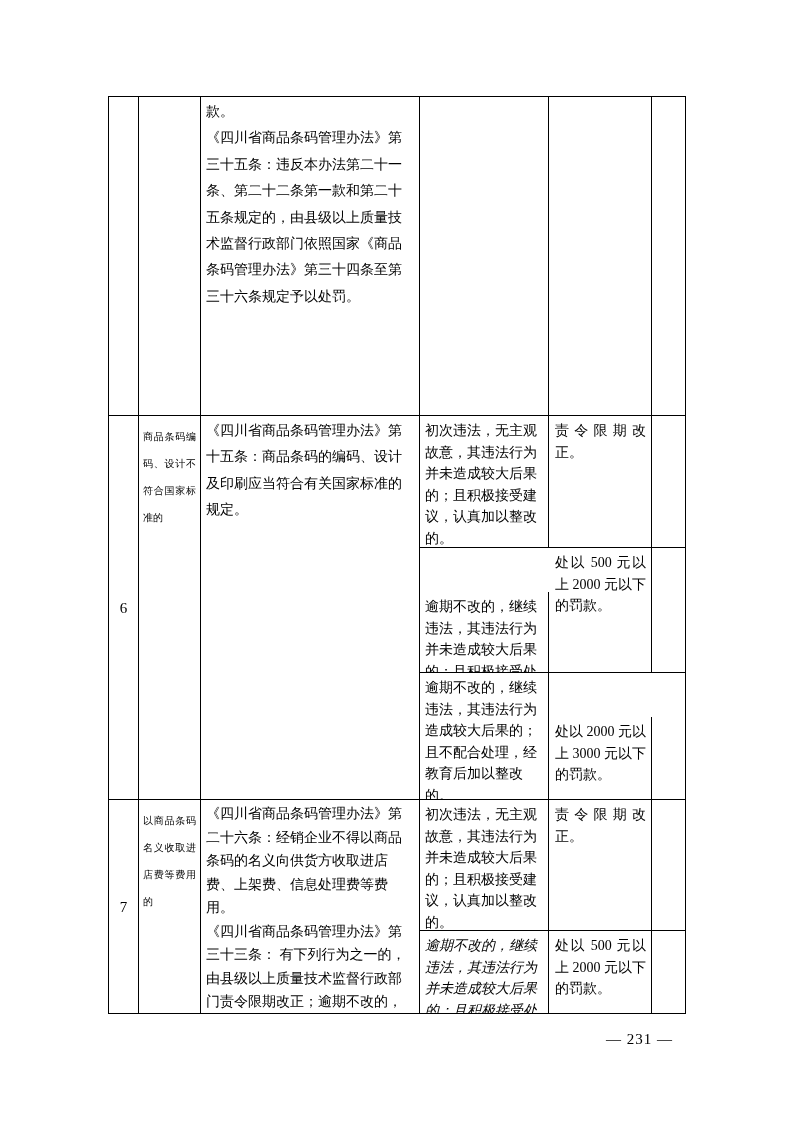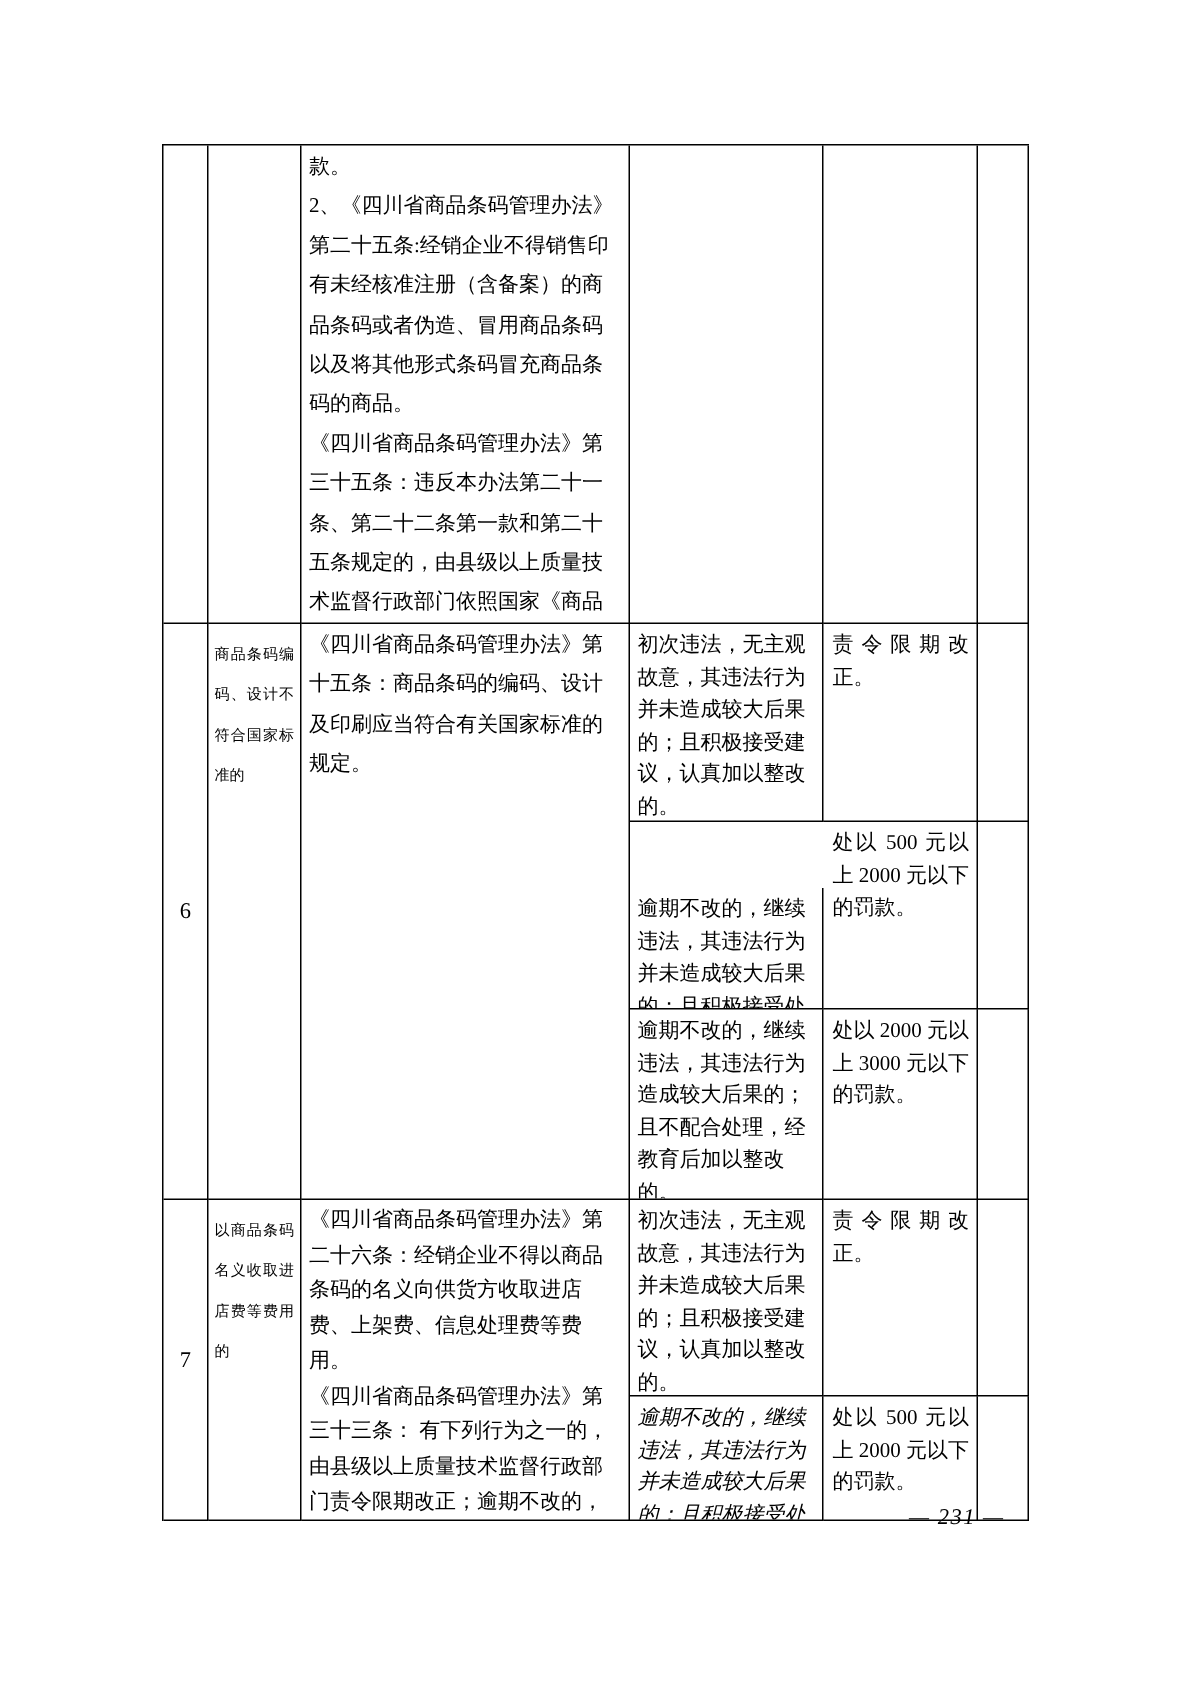--- a/index.html
+++ b/index.html
@@ -72,39 +72,37 @@
     padding: 4px 5px 0 6px;
     line-height: 21.5px;
     font-size: 14px;
     text-align: justify;
     text-justify: inter-ideograph;
   }
   .empty-cell { }
   .page-number {
     position: absolute;
     left: 606px;
-    top: 1004px;
+    top: 1031px;
     font-size: 15px;
     letter-spacing: 1px;
     white-space: nowrap;
-    font-style: italic;
   }
 </style>
 </head>
 <body>
 
 <div class="page">
 
   <div class="doc-table">
 
     <div class="cell num-cell empty-cell" style="grid-row:1; grid-column:1;"></div>
     <div class="cell violation-cell empty-cell" style="grid-row:1; grid-column:2;"></div>
     <div class="cell law-cell" style="grid-row:1; grid-column:3;">
       <p class="para">款。</p>
-      <p class="para">2、《四川省商品条码管理办法》第二十五条:经销企业不得销售印有未经核准注册（含备案）的商品条码或者伪造、冒用商品条码以及将其他形式条码冒充商品条码的商品。</p>
       <p class="para">《四川省商品条码管理办法》第三十五条：违反本办法第二十一条、第二十二条第一款和第二十五条规定的，由县级以上质量技术监督行政部门依照国家《商品条码管理办法》第三十四条至第三十六条规定予以处罚。</p>
     </div>
     <div class="cell cond-cell empty-cell" style="grid-row:1; grid-column:4;"></div>
     <div class="cell penalty-cell empty-cell" style="grid-row:1; grid-column:5;"></div>
     <div class="cell empty-cell" style="grid-row:1; grid-column:6;"></div>
 
     <div class="cell num-cell" style="grid-row:2/5; grid-column:1;">
       <span>6</span>
     </div>
     <div class="cell violation-cell" style="grid-row:2/5; grid-column:2;">
@@ -116,21 +114,21 @@
 
     <div class="cell cond-cell" style="grid-row:2; grid-column:4;">初次违法，无主观故意，其违法行为并未造成较大后果的；且积极接受建议，认真加以整改的。</div>
     <div class="cell penalty-cell" style="grid-row:2; grid-column:5;">责令限期改正。</div>
     <div class="cell empty-cell" style="grid-row:2; grid-column:6;"></div>
 
     <div class="cell cond-cell" style="grid-row:3; grid-column:4;margin-top:44px;">逾期不改的，继续违法，其违法行为并未造成较大后果的；且积极接受处理，认真加以整改的。</div>
     <div class="cell penalty-cell" style="grid-row:3; grid-column:5;">处以 500 元以上 2000 元以下的罚款。</div>
     <div class="cell empty-cell" style="grid-row:3; grid-column:6;"></div>
 
     <div class="cell cond-cell" style="grid-row:4; grid-column:4;">逾期不改的，继续违法，其违法行为造成较大后果的；且不配合处理，经教育后加以整改的。</div>
-    <div class="cell penalty-cell" style="grid-row:4; grid-column:5;">处以 2000 元以上 3000 元以下的罚款。</div>
+    <div class="cell penalty-cell" style="grid-row:4; grid-column:5;margin-top:44px;">处以 2000 元以上 3000 元以下的罚款。</div>
     <div class="cell empty-cell" style="grid-row:4; grid-column:6;"></div>
 
     <div class="cell num-cell" style="grid-row:5/7; grid-column:1;">
       <span>7</span>
     </div>
     <div class="cell violation-cell" style="grid-row:5/7; grid-column:2;">
       <span>以商品条码名义收取进店费等费用的</span>
     </div>
     <div class="cell law-cell tight" style="grid-row:5/7; grid-column:3;">
       <p class="para">《四川省商品条码管理办法》第二十六条：经销企业不得以商品条码的名义向供货方收取进店费、上架费、信息处理费等费用。</p>

